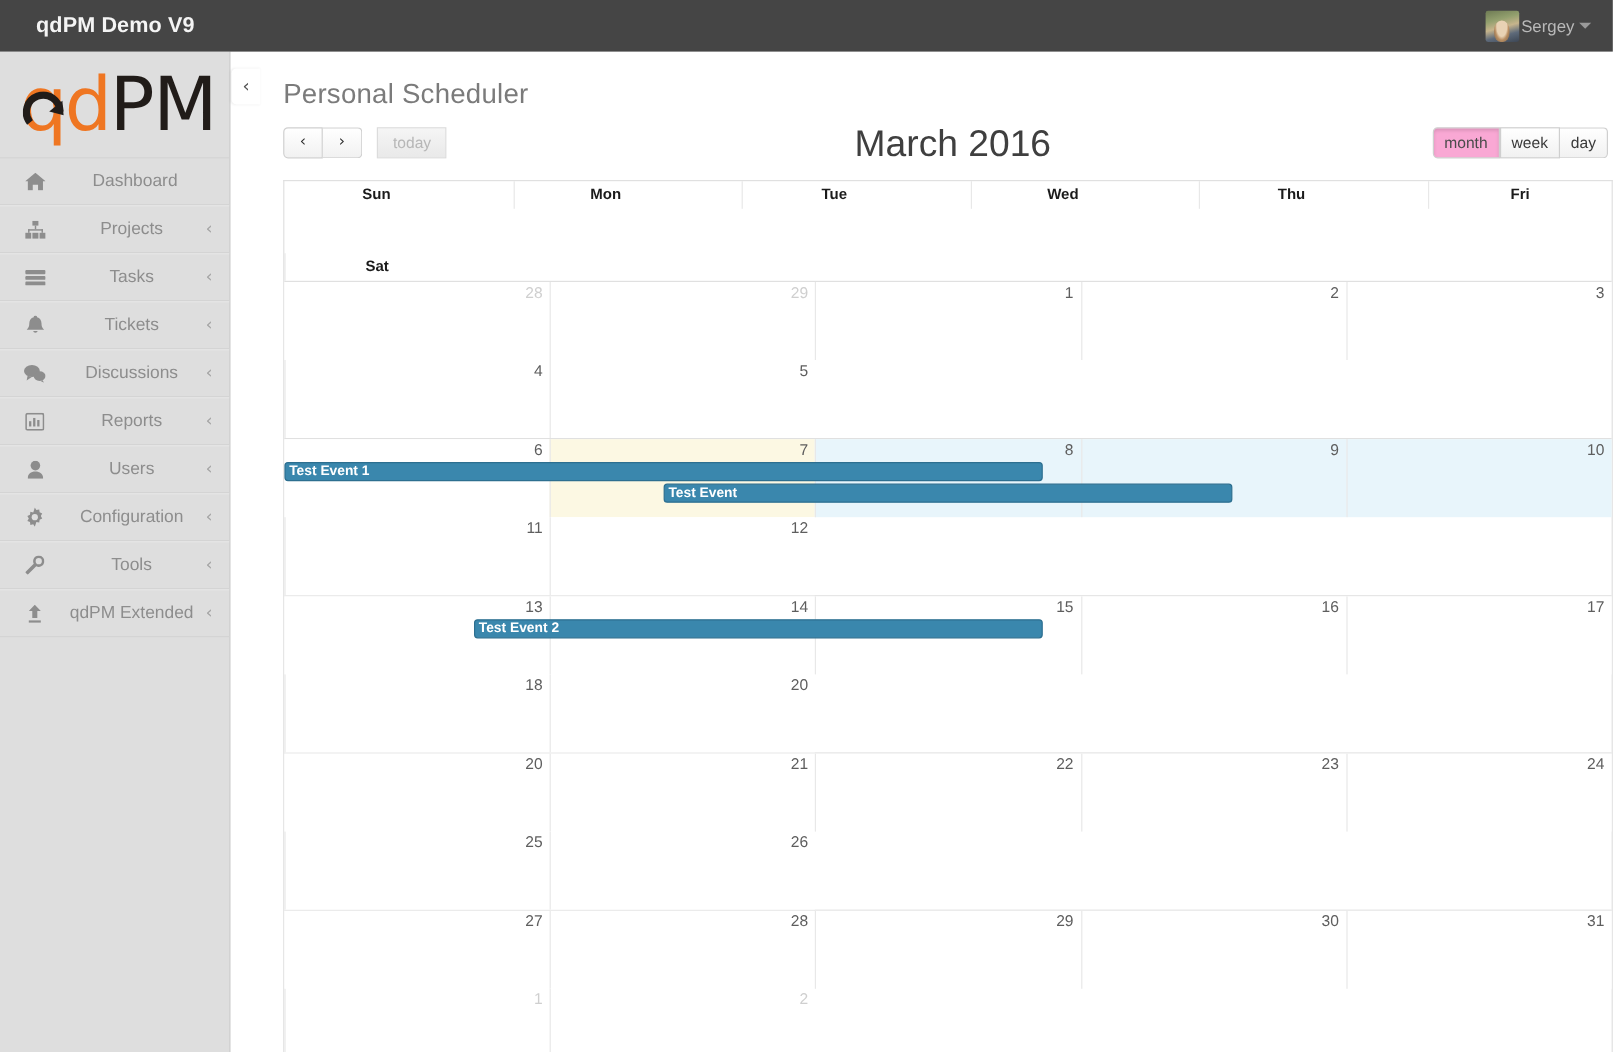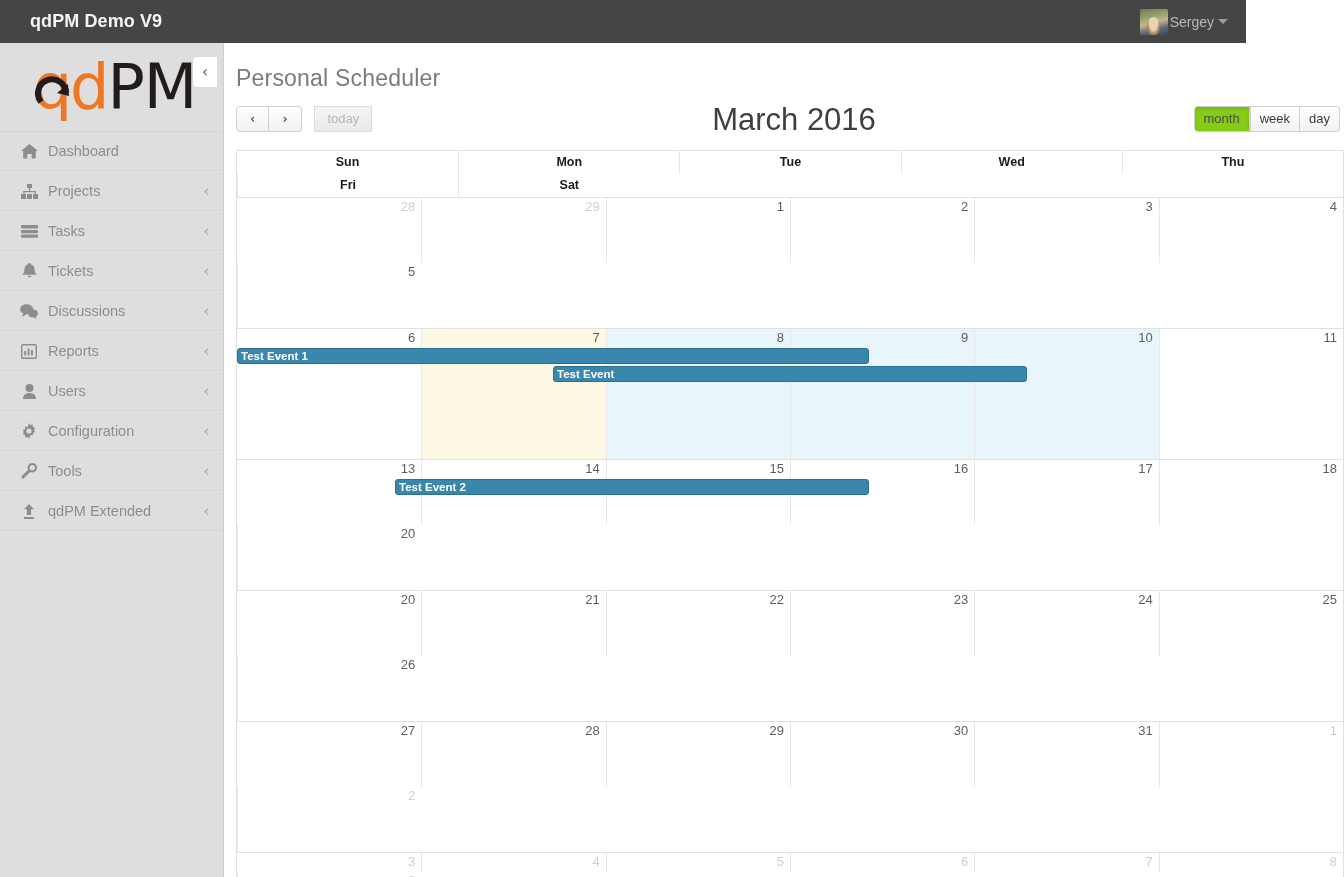--- a/index.html
+++ b/index.html
@@ -9,21 +9,21 @@
     width: 1344px; height: 877px;
     overflow: hidden;
     background: #ffffff;
     font-family: "Liberation Sans", sans-serif;
     -webkit-font-smoothing: antialiased;
   }
 
   
   .topbar {
     position: absolute; top: 0; left: 0;
-    width: 1246px; height: 43px;
+    width: 1344px; height: 43px;
     background: #454545;
     display: flex; align-items: center;
     z-index: 40;
   }
   .topbar-title {
     margin-left: 30px;
     color: #f4f4f4;
     font-size: 18px;
     font-weight: 600;
     letter-spacing: .1px;
@@ -58,24 +58,25 @@
     border-left: 5px solid transparent;
     border-right: 5px solid transparent;
     border-top: 5px solid #9a9a9a;
     margin-left: 2px;
   }
 
   
   .sidebar {
     position: absolute;
     top: 43px; left: 0;
-    width: 224px; height: 834px;
+    width: 192px; height: 834px;
     background: #dedede;
     border-right: 1px solid #cfcfcf;
     z-index: 20;
+    text-align: center;
   }
   .logo-wrap {
     height: 88px;
     display: flex; align-items: center; justify-content: center;
     padding-left: 6px;
   }
   .logo {
     position: relative;
     font-size: 62px;
     line-height: 62px;
@@ -180,21 +181,21 @@
   .fc-btn.today-btn {
     margin-left: 8px;
     border-radius: 0;
     color: #b7b7b7;
     background: linear-gradient(to bottom,#f5f5f5 0%,#e9e9e9 100%);
     border-color: #dcdcdc;
     cursor: default;
     padding: 0 12px;
   }
   .fc-btn.active {
-    background: #84cc16;
+    background: #f9a8d4;
     background-image: none;
     color: #4b4b4b;
     box-shadow: inset 0 2px 3px rgba(0,0,0,.12);
   }
   .fc-title {
     position: absolute;
     left: 12px; right: 0; top: -4px;
     text-align: center;
     font-size: 31px;
     color: #3f3f3f;
@@ -209,37 +210,38 @@
   .cal {
     margin-top: 2px;
     margin-right: 0;
     width: 1108px;
     border: 1px solid #e0e0e0;
     border-top: 1px solid #e0e0e0;
     border-bottom: none;
   }
   .cal-head {
     display: grid;
-    grid-template-columns: repeat(5, 1fr);
+    grid-template-columns: repeat(6, 1fr);
     border-bottom: 1px solid #e0e0e0;
+    gap: 37px;
   }
   .cal-head div {
     text-align: center;
     font-size: 12.5px;
     font-weight: bold;
     color: #1b1b1b;
     padding: 4px 0 5px 0;
     border-left: 1px solid #e8e8e8;
   }
   .cal-head div:first-child { border-left: none; }
 
   .week {
     position: relative;
     display: grid;
-    grid-template-columns: repeat(6, 1fr);
+    grid-template-columns: repeat(5, 1fr);
     border-bottom: 1px solid #e0e0e0;
   }
   .week.r1 { height: 131px; }
   .week.r2 { height: 131px; }
   .week.r3 { height: 131px; }
   .week.r4 { height: 131px; }
   .week.r5 { height: 131px; }
   .week.r6 { height: 38px; }
 
   .day {
@@ -492,20 +494,23 @@
           </div>
           <div class="day sel">
             <span class="num">9</span>
           </div>
           <div class="day sel">
             <span class="num">10</span>
           </div>
           <div class="day">
             <span class="num">11</span>
           </div>
+          <div class="day">
+            <span class="num">12</span>
+          </div>
           <div class="events">
             <div class="ev-row">
               <div class="ev" style="left: 0%; width: 57.1429%; background: rgb(58, 135, 173);">Test Event 1</div>
             </div>
             <div class="ev-row">
               <div class="ev" style="left: 28.5714%; width: 42.8571%; background: rgb(58, 135, 173);">Test Event</div>
             </div>
           </div>
         </div>
         <div class="week r3">

